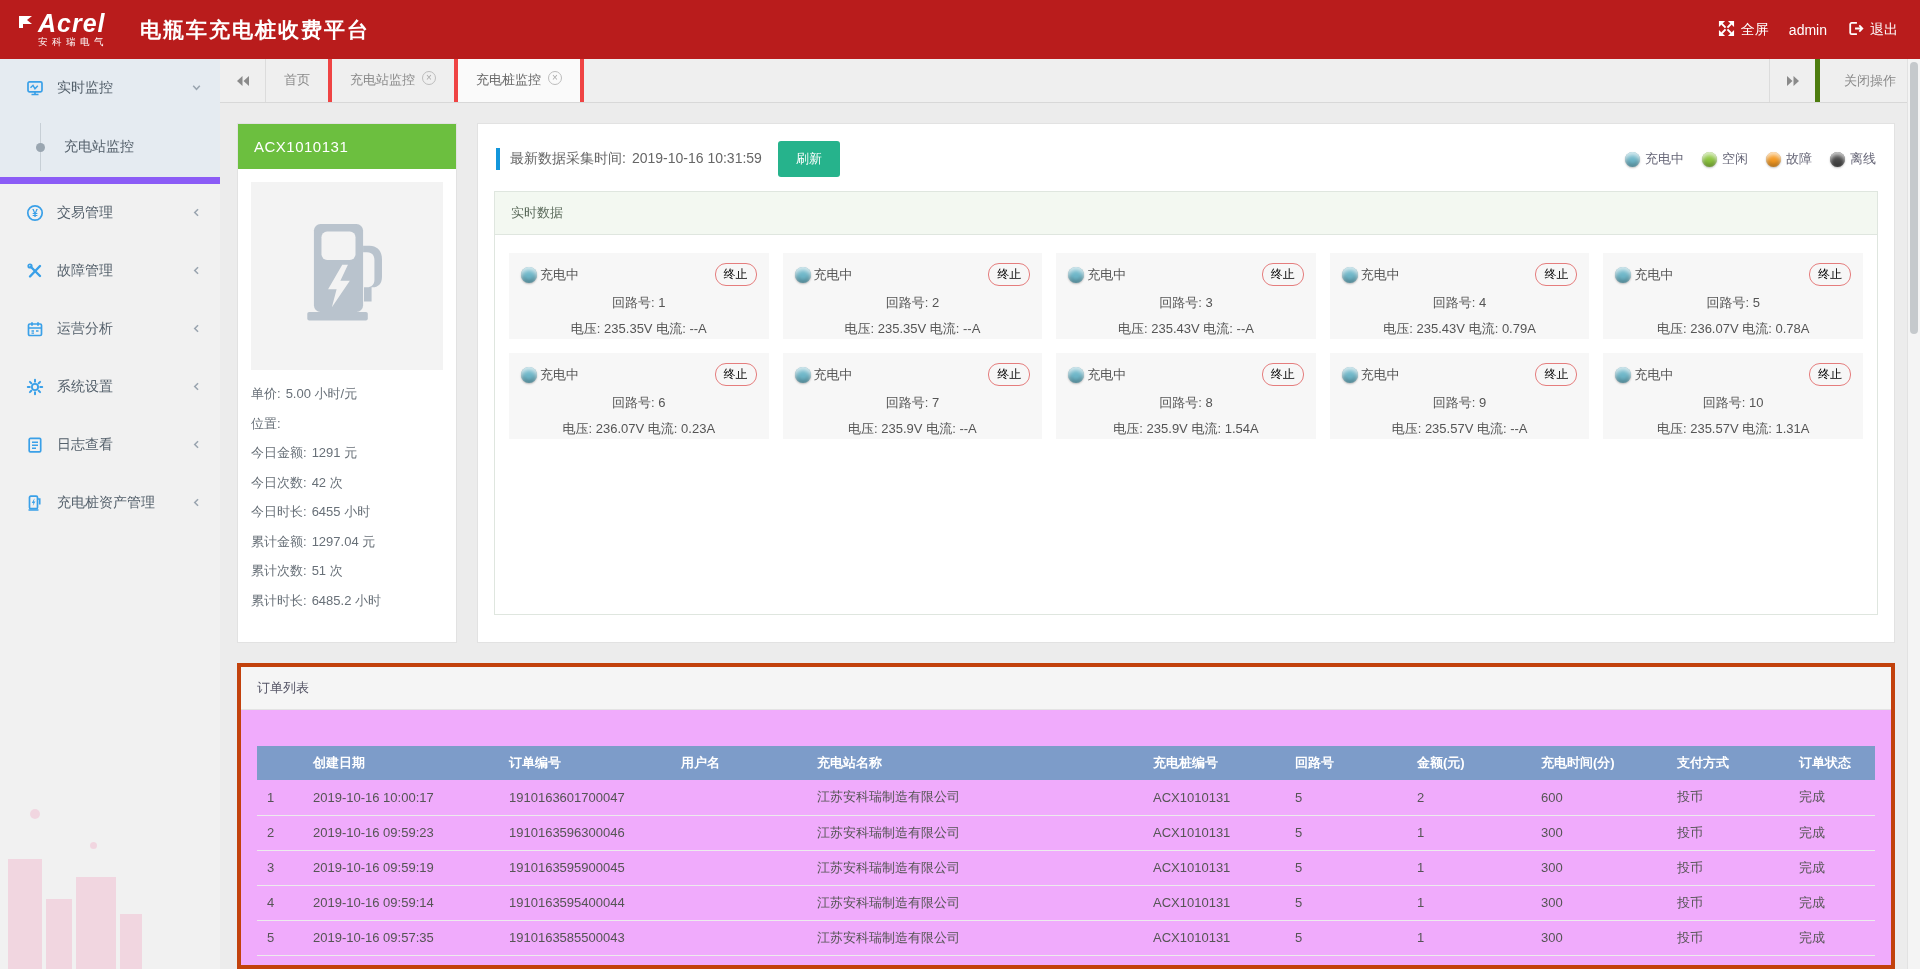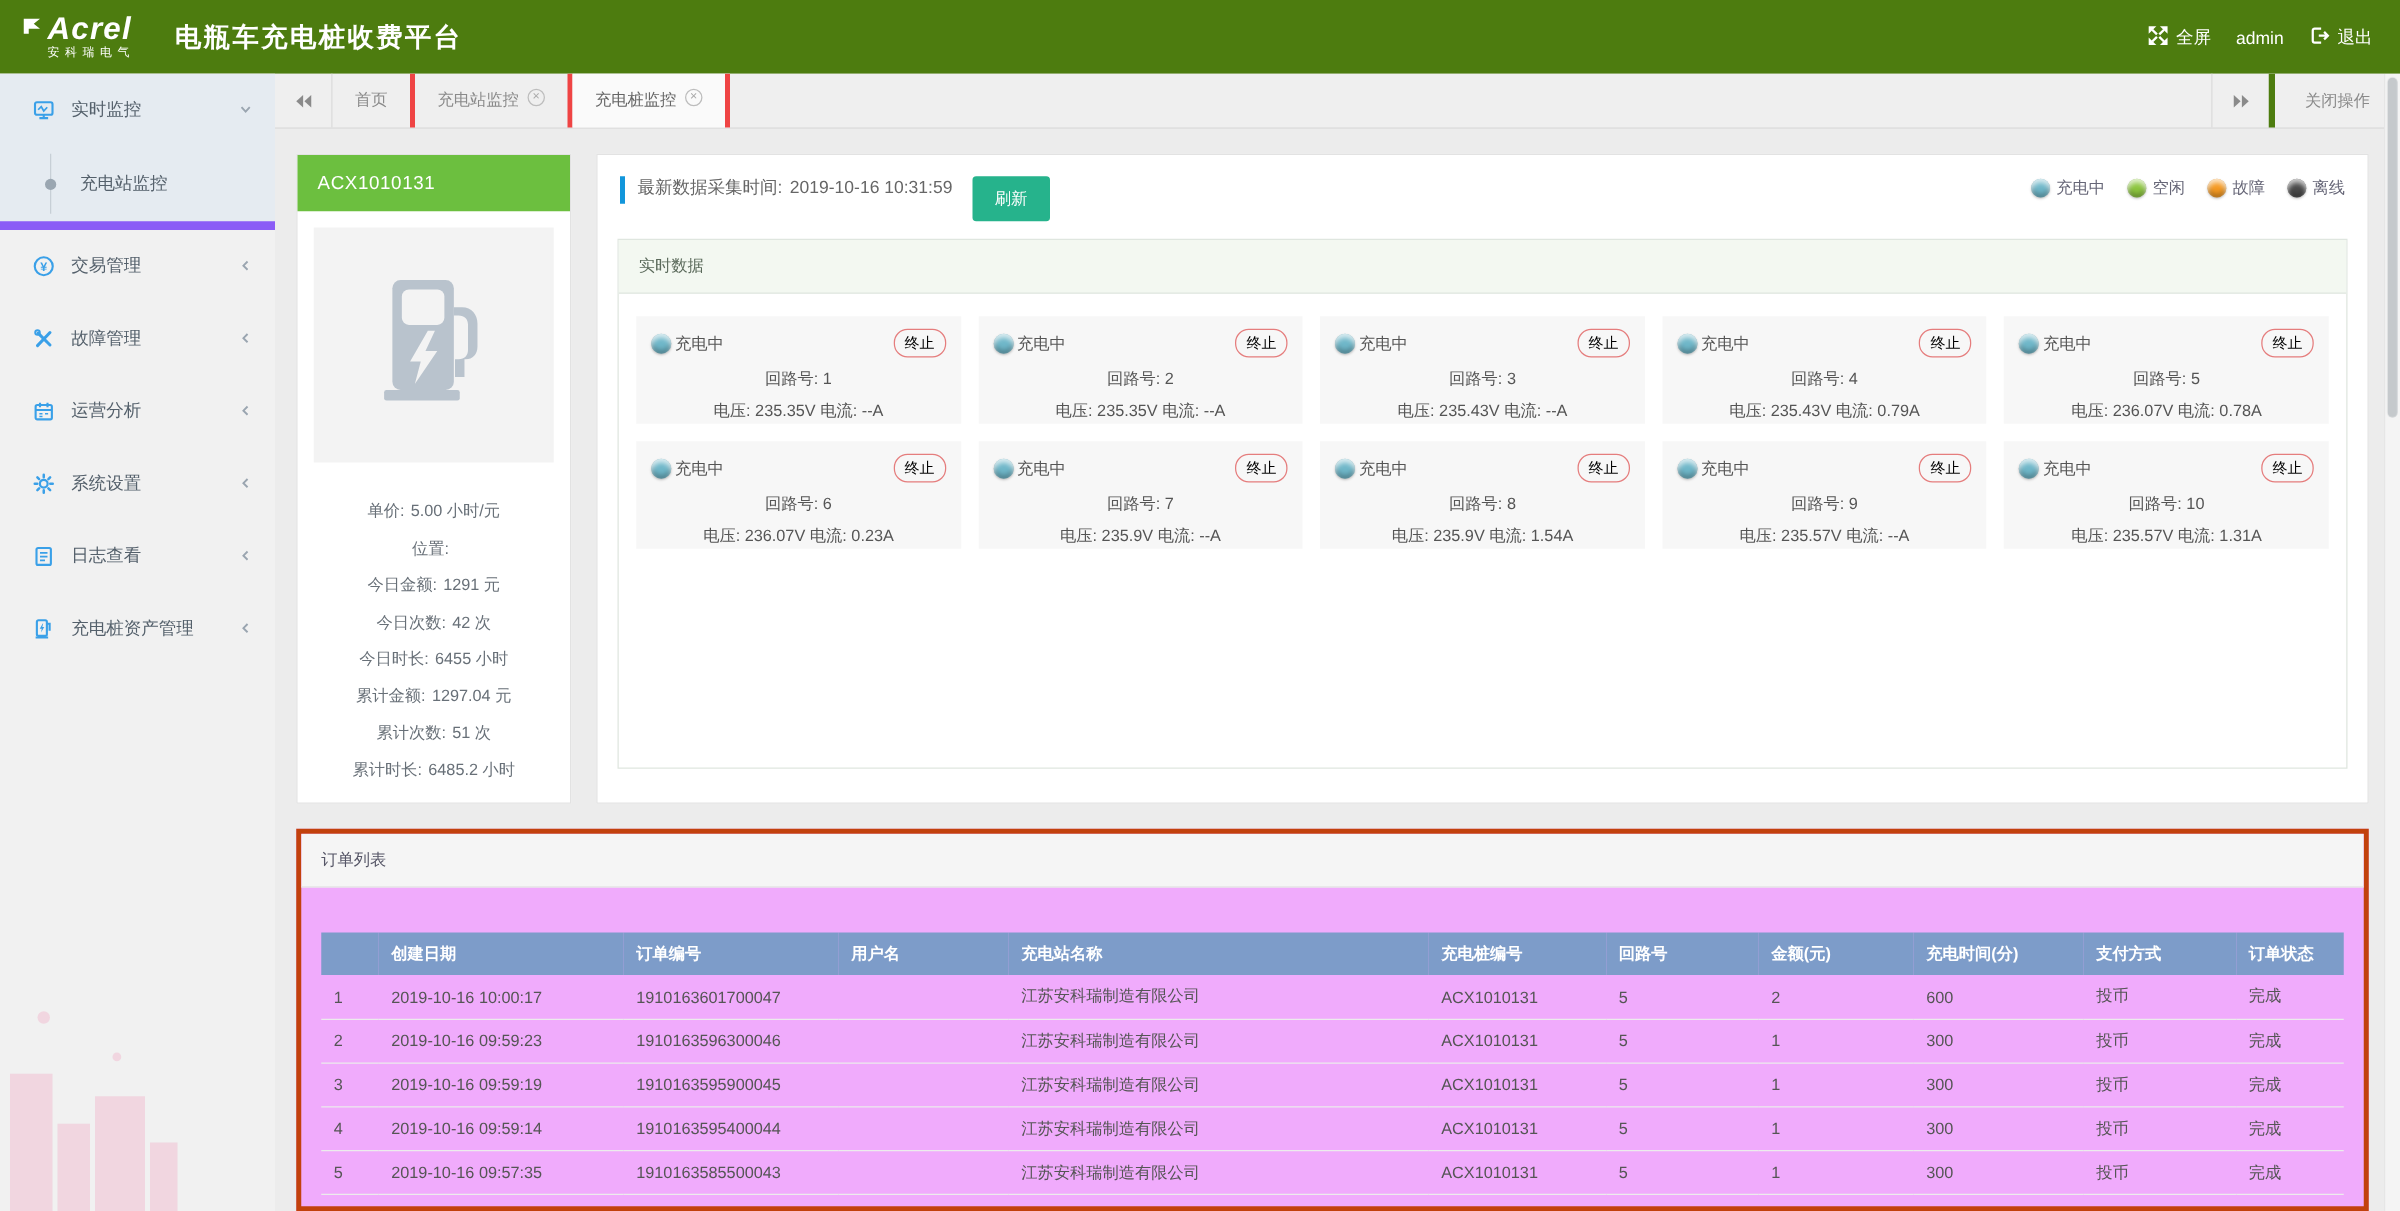--- a/index.html
+++ b/index.html
@@ -1,20 +1,20 @@
 <!DOCTYPE html>
 <html><head>
 <meta charset="utf-8">
 <style>
   * { margin:0; padding:0; box-sizing:border-box; }
   html,body { width:1920px; height:969px; overflow:hidden; background:#ececec;
     font-family:"Liberation Sans","DejaVu Sans",sans-serif; }
 
   
-  .header { height:59px; background:#4d7c0f; display:flex; align-items:center; color:#fff; position:relative; }
+  .header { height:59px; background:#b91c1c; display:flex; align-items:center; color:#fff; position:relative; }
   .logo { display:flex; align-items:center; padding:0 14px 0 18px; }
   .logo-flag { margin-right:4px; margin-top:-12px; }
   .logo-main { font-size:25px; font-weight:bold; font-style:italic; letter-spacing:1px; line-height:24px; }
   .logo-sub { font-size:9.5px; letter-spacing:4.5px; margin-top:1px; }
   .app-title { font-size:21px; font-weight:bold; margin-left:18px; letter-spacing:2px; }
   .header-right { position:absolute; right:22px; top:0; height:59px; display:flex; align-items:center; gap:20px; font-size:14px; }
   .hdr-item { display:flex; align-items:center; gap:6px; cursor:pointer; }
 
   
   .main { display:flex; height:910px; }
@@ -49,26 +49,26 @@
   .close-ops { display:flex; align-items:center; padding:0 24px; border-left:5px solid #4d7c0f; cursor:pointer; }
 
   
   .content { flex:1; background:#ececec; padding:20px 25px 0 17px; display:flex; flex-direction:column; overflow:hidden; }
   .top-row { display:flex; height:520px; flex:none; }
 
   .pile-panel { width:220px; flex:none; background:#fff; border:1px solid #e2e2e2; }
   .pile-title { height:45px; background:#6cbf3f; color:#fff; font-size:15px; display:flex; align-items:center; padding-left:16px; letter-spacing:.5px; }
   .pile-body { padding:13px; }
   .pile-imgbox { background:#f3f3f3; height:188px; display:flex; align-items:center; justify-content:center; }
-  .pile-stats { margin-top:24px;text-align:center; }
+  .pile-stats { margin-top:9px; }
   .stat-line { font-size:13px; color:#687078; line-height:29.5px; white-space:nowrap; }
   .stat-line .sv { margin-left:5px; }
 
   .monitor-panel { flex:1; margin-left:20px; background:#fff; border:1px solid #e2e2e2; min-width:0; display:flex; flex-direction:column; }
-  .refresh-row { display:flex; align-items:flex-start; padding:17px 18px 14px 18px; }
+  .refresh-row { display:flex; align-items:center; padding:17px 18px 14px 18px; }
   .vbar { width:4px; height:22px; background:#1296db; margin-right:10px; flex:none; }
   .collect-text { font-size:14px; color:#666; }
   .collect-text .ct { margin-left:6px; }
   .refresh-btn { margin-left:16px; background:#26b38c; color:#fff; border:none; font-size:13px; padding:9px 18px; border-radius:3px; cursor:pointer; font-family:inherit; }
   .legend { margin-left:auto; display:flex; align-items:center; gap:18px; font-size:13px; color:#667; }
   .legend-item { display:flex; align-items:center; gap:5px; }
   .orb { width:15px; height:15px; border-radius:50%; flex:none;
          box-shadow:inset 0 3px 4px rgba(255,255,255,.75), inset 0 -3px 4px rgba(0,0,0,.28), 0 1px 2px rgba(0,0,0,.25); }
   .orb-blue   { background:#6fb7c9; }
   .orb-green  { background:#8dc63f; }

